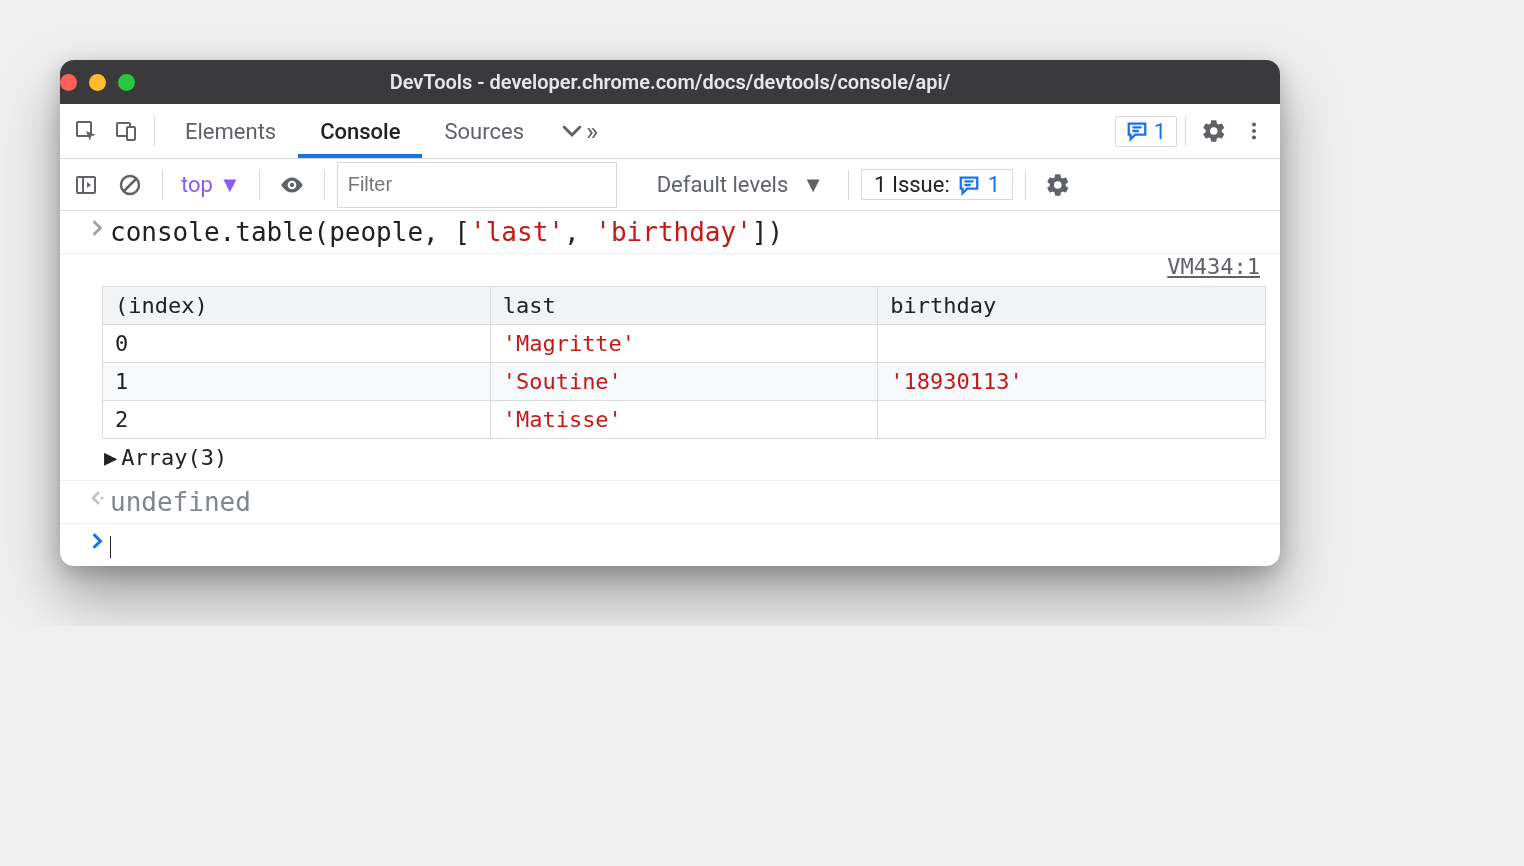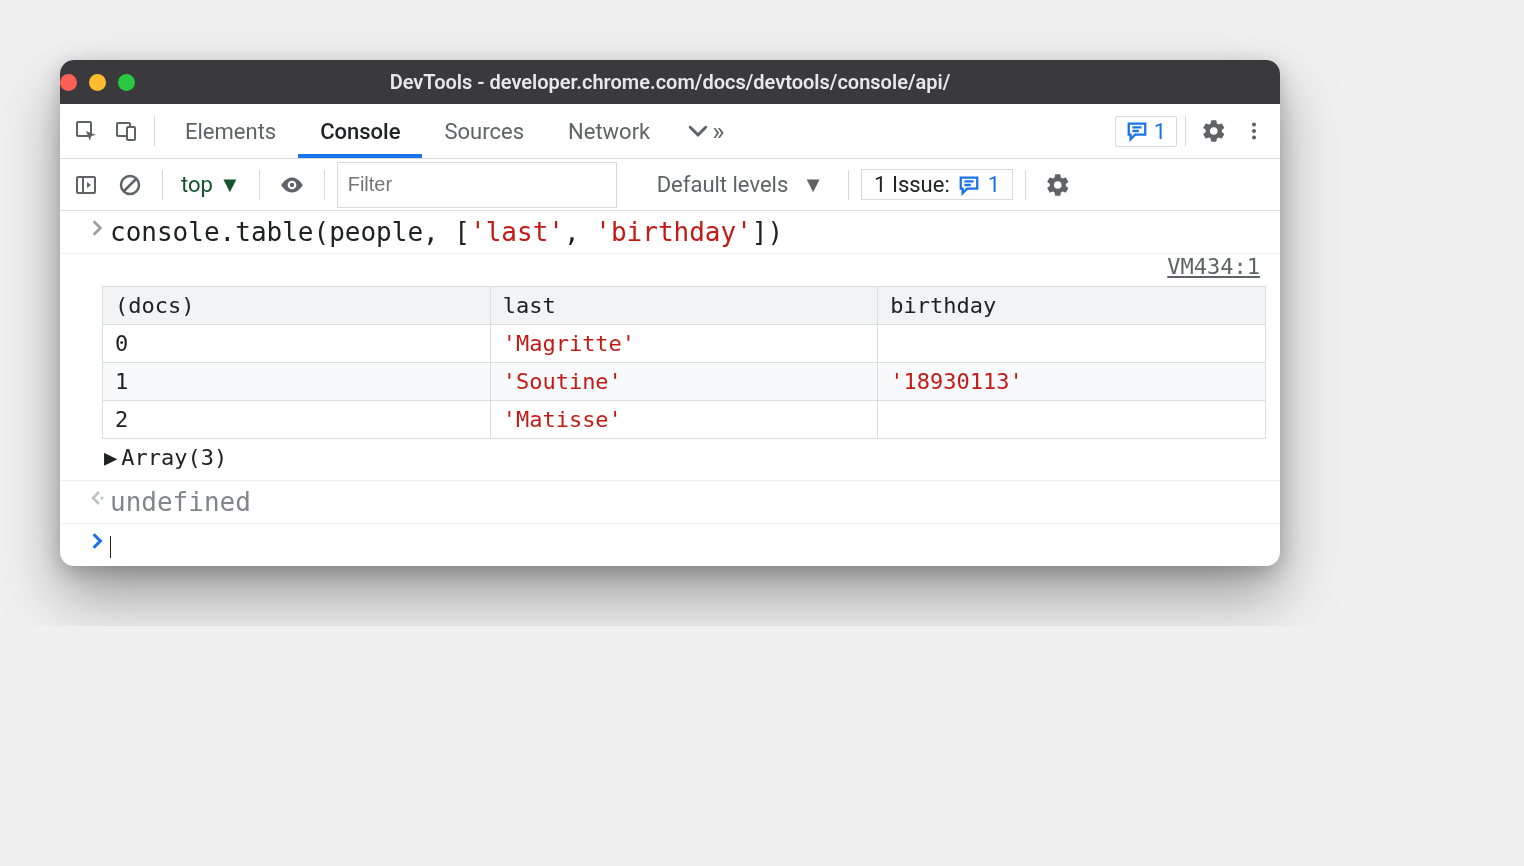--- a/index.html
+++ b/index.html
@@ -100,21 +100,21 @@
     display: flex;
     align-items: center;
     height: 52px;
     border-bottom: 1px solid #e0e0e0;
     padding: 0 6px;
     gap: 4px;
   }
   .context-sel {
     display: flex;
     align-items: center;
-    color: #14532d;
+    color: #8b5cf6;
     font-size: 22px;
     cursor: pointer;
     gap: 6px;
     padding: 0 6px;
   }
   .filter-input {
     border: 1px solid #d9d9d9;
     height: 46px;
     width: 280px;
     padding: 0 10px;
@@ -227,21 +227,20 @@
       <svg width="24" height="24" viewBox="0 0 24 24" fill="none" stroke="#5f6368" stroke-width="2">
           <rect x="3" y="4" width="13" height="13" rx="1"></rect>
           <rect x="13" y="8" width="8" height="13" rx="1" fill="#fff"></rect>
         </svg>
     </div>
     <div class="divider"></div>
     <div class="tabs">
       <div class="tab">Elements</div>
       <div class="tab active">Console</div>
       <div class="tab">Sources</div>
-      <div class="tab">Network</div>
     </div>
     <div class="chev">
       <svg width="20" height="20" viewBox="0 0 20 20">
           <path d="M2 6 L10 14 L18 6" stroke="#5f6368" stroke-width="2.5" fill="none" stroke-linecap="round"></path>
           <path d="M2 6 L10 14 L18 6" stroke="#5f6368" stroke-width="2.5" fill="none" transform="translate(8,0) scale(0.6) translate(-2,4)" opacity="0"></path>
         </svg>
       <svg width="16" height="16" viewBox="0 0 16 16" style="margin-left:-18px">
           <path d="M1 5 L8 12 L15 5" stroke="#5f6368" stroke-width="2.5" fill="none"></path>
           <path d="M1 10 L8 17 L15 10" stroke="#5f6368" stroke-width="2.5" fill="none" opacity="0"></path>
         </svg>
@@ -333,21 +332,21 @@
         </svg>
     </div>
     <div class="code-line"><span>console.table(people, [</span><span class="tok-str">'last'</span><span>, </span><span class="tok-str">'birthday'</span><span>])</span></div>
   </div>
 
   <div class="output-wrap">
     <span class="source-link">VM434:1</span>
     <table class="ctable">
       <thead>
         <tr>
-          <th>(docs)</th>
+          <th>(index)</th>
           <th>last</th>
           <th>birthday</th>
         </tr>
       </thead>
       <tbody>
         <tr>
           <td>0</td>
           <td class="cell-str">'Magritte'</td>
           <td class="cell-str"></td>
         </tr>

